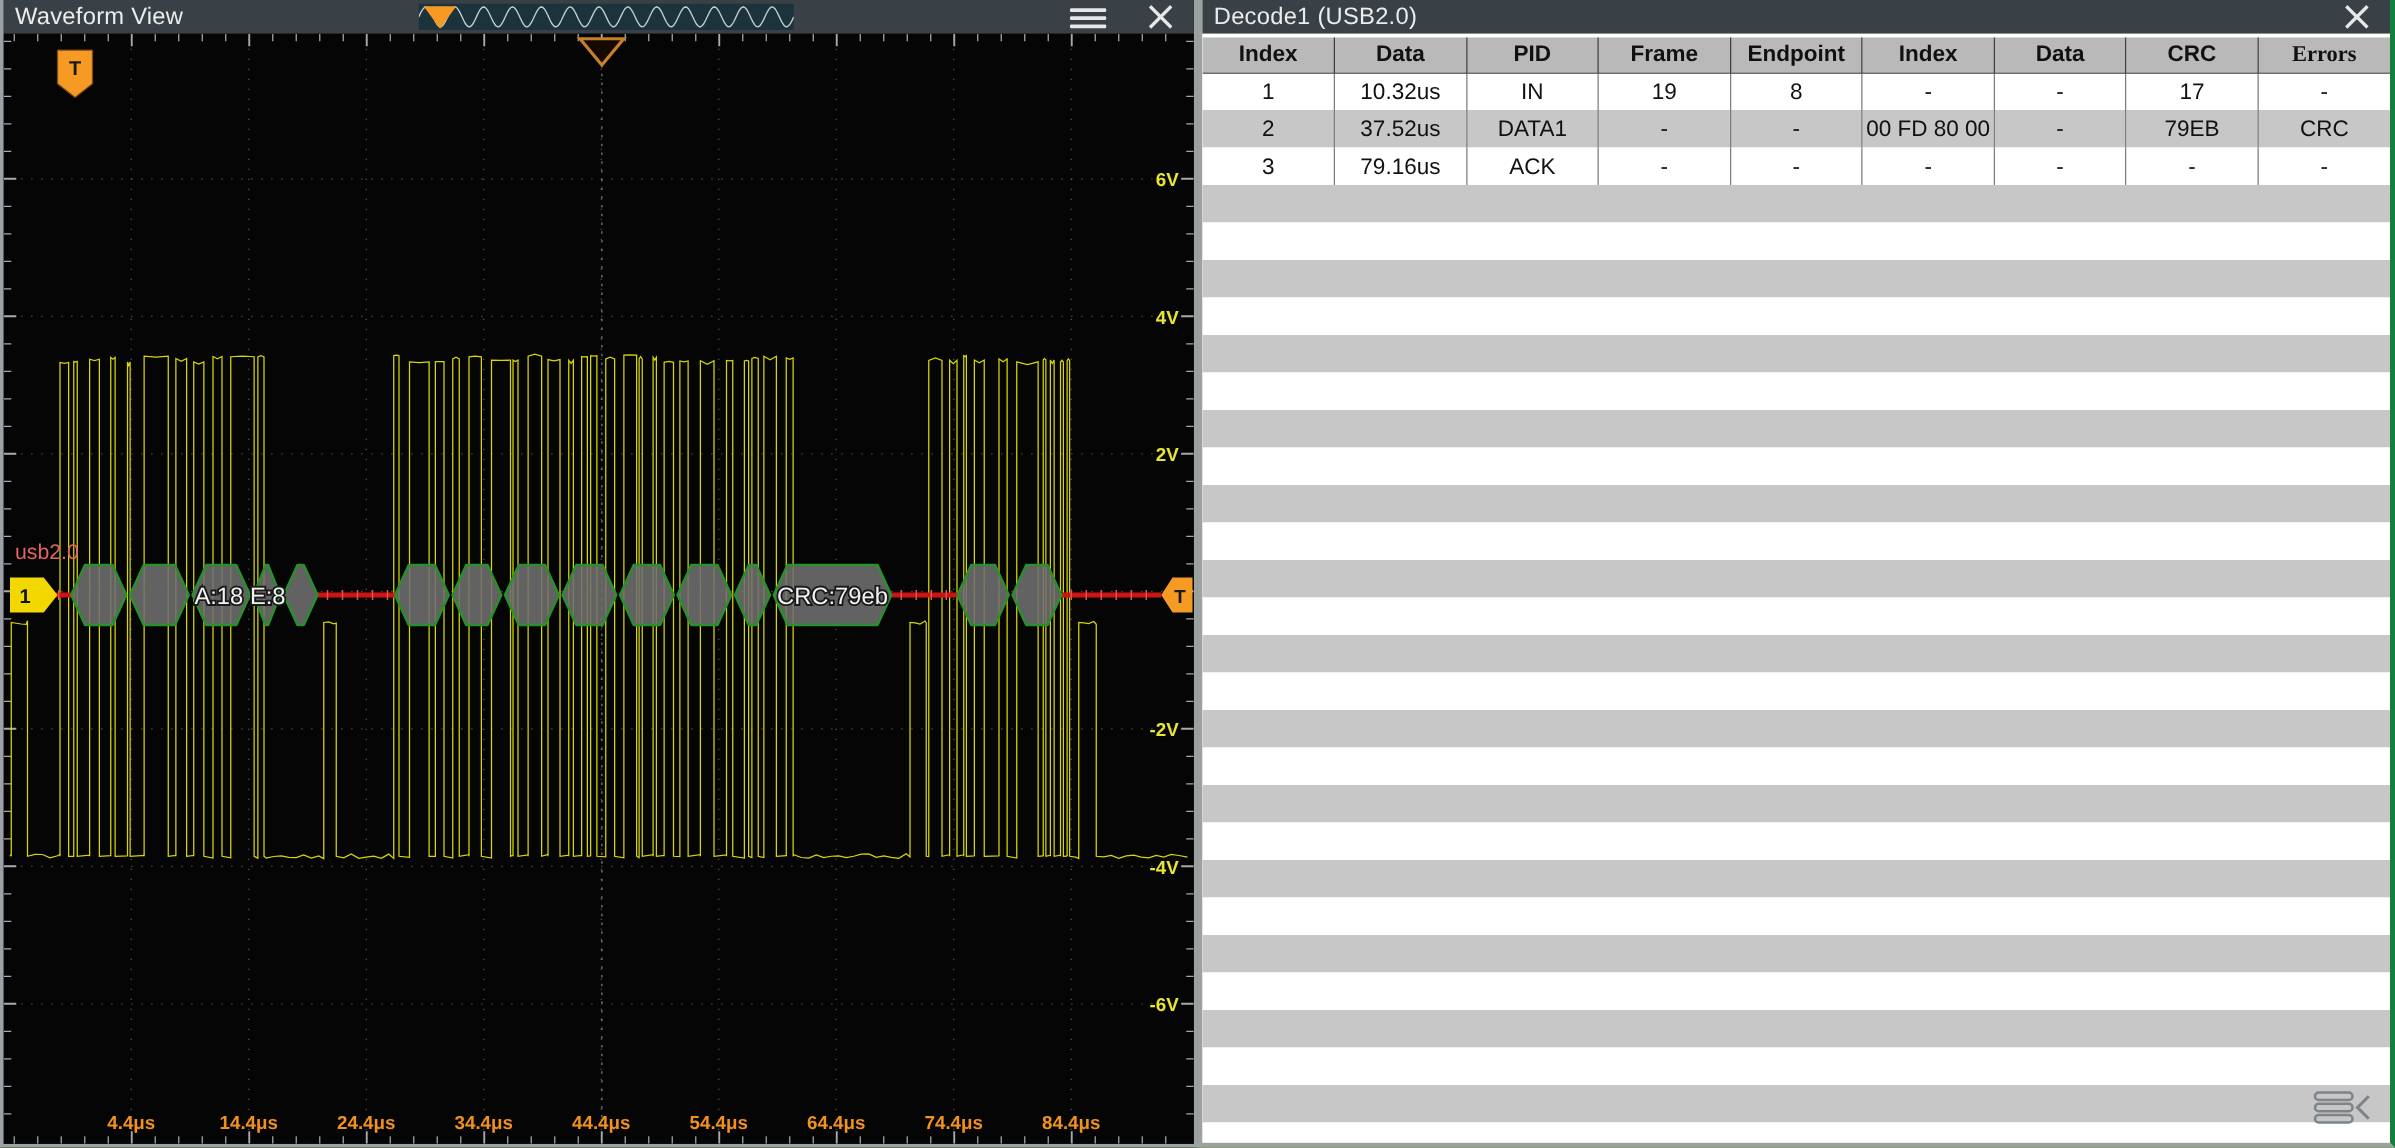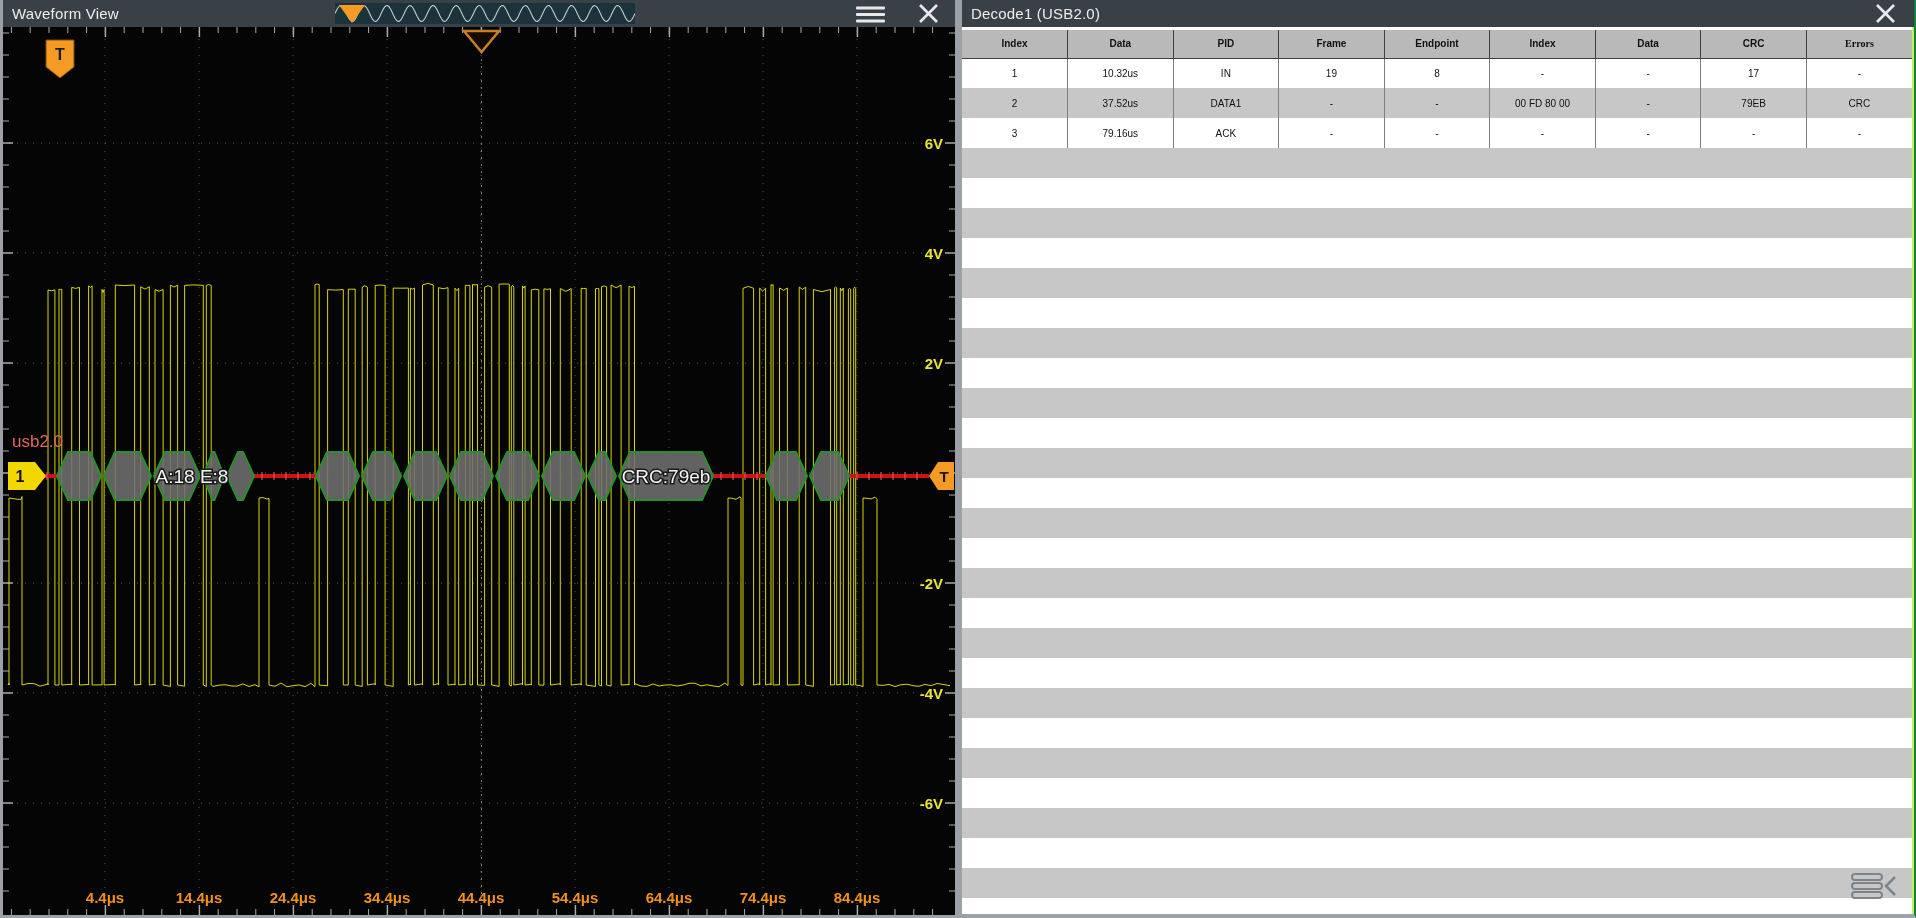--- a/index.html
+++ b/index.html
@@ -3,39 +3,39 @@
 <meta charset="utf-8">
 <style>
   * { margin:0; padding:0; box-sizing:border-box; }
   html,body { width:1916px; height:918px; }
   body { position:relative; overflow:hidden; background:#14171a; font-family:"Liberation Sans",sans-serif; }
 
   .window { position:absolute; top:0; height:918px; }
   #wf-window { left:0; width:958px; background:#050505;
     border-left:3px solid #9ba1a6; border-right:3px solid #9ba1a6; border-bottom:3px solid #9ba1a6; }
   #dec-window { left:958px; width:958px; background:#bef264;
-    border-left:4px solid #9ba1a6; border-right:2px solid #15803d; border-bottom:4px solid #9ba1a6; }
+    border-left:4px solid #9ba1a6; border-right:4px solid #15803d; border-bottom:4px solid #9ba1a6; }
 
   .titlebar { height:27px; background:#3a4146; color:#ececec; display:flex; align-items:center;
-    font-size:15px; padding-left:9px; position:relative;text-align:right; }
+    font-size:19px; padding-left:9px; position:relative;text-align:right; }
   .titlebar .ttl { letter-spacing:0.2px; }
 
   #wf-thumb { position:absolute; left:332px; top:3px; width:300px; height:21px; background:#1c333b; }
   #wf-menu { position:absolute; left:852px; top:4px; width:32px; height:20px; cursor:pointer; }
   .close-btn { position:absolute; top:2px; width:24px; height:23px; cursor:pointer; }
   #wf-close { left:914px; }
   #dec-close { left:912px; }
 
   #wf-plot { position:absolute; left:0; top:27px; width:952px; height:888px; background:#050505; }
   #wf-svg { position:absolute; left:0; top:0; }
   #wf-svg text { font-family:"Liberation Sans","DejaVu Sans",sans-serif; }
 
   #dec-body { position:absolute; left:0; top:27px; width:950px; height:887px; background:#fff; overflow:hidden; }
   .table-wrap { padding-top:3px; background:#fff; }
-  #dec-table { width:100%; border-collapse:collapse; table-layout:fixed; font-size:10px; color:#111; }
+  #dec-table { width:100%; border-collapse:collapse; table-layout:fixed; font-size:18px; color:#111; }
   #dec-table th { height:28px; background:#b9b9b9; font-weight:bold; text-align:center;
      border-right:1px solid #3f3f3f; border-bottom:1px solid #3f3f3f; }
   #dec-table th:last-child { border-right:none;font-family:Liberation Serif, serif; }
   #dec-table td { height:30px; text-align:center; border-right:1px solid #7e7e7e; background:#fff; }
   #dec-table td:last-child { border-right:none; }
   #dec-table tr.gray td { background:#c7c7c7; }
 
   #dec-stripes { width:100%; }
   .stripe { width:100%; height:30px; }
   .stripe.g { background:#c7c7c7; }

